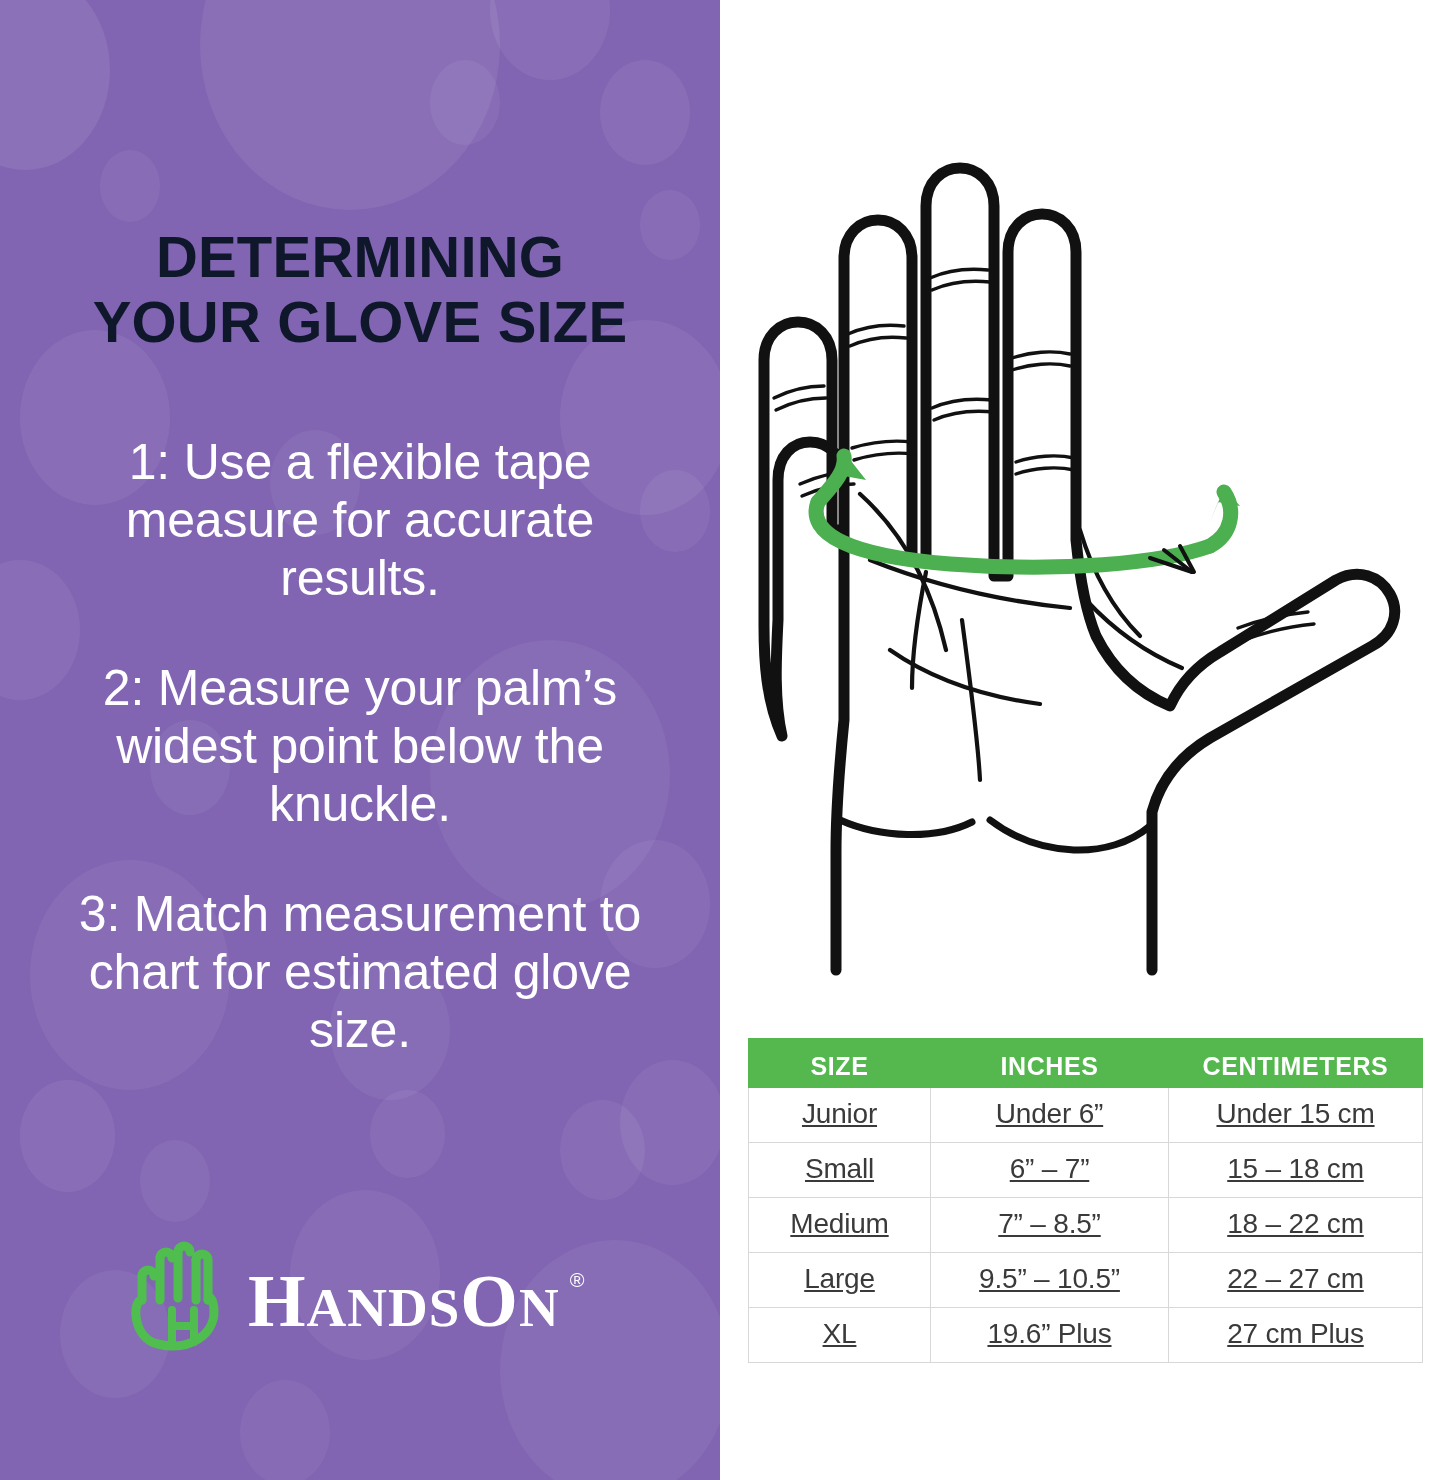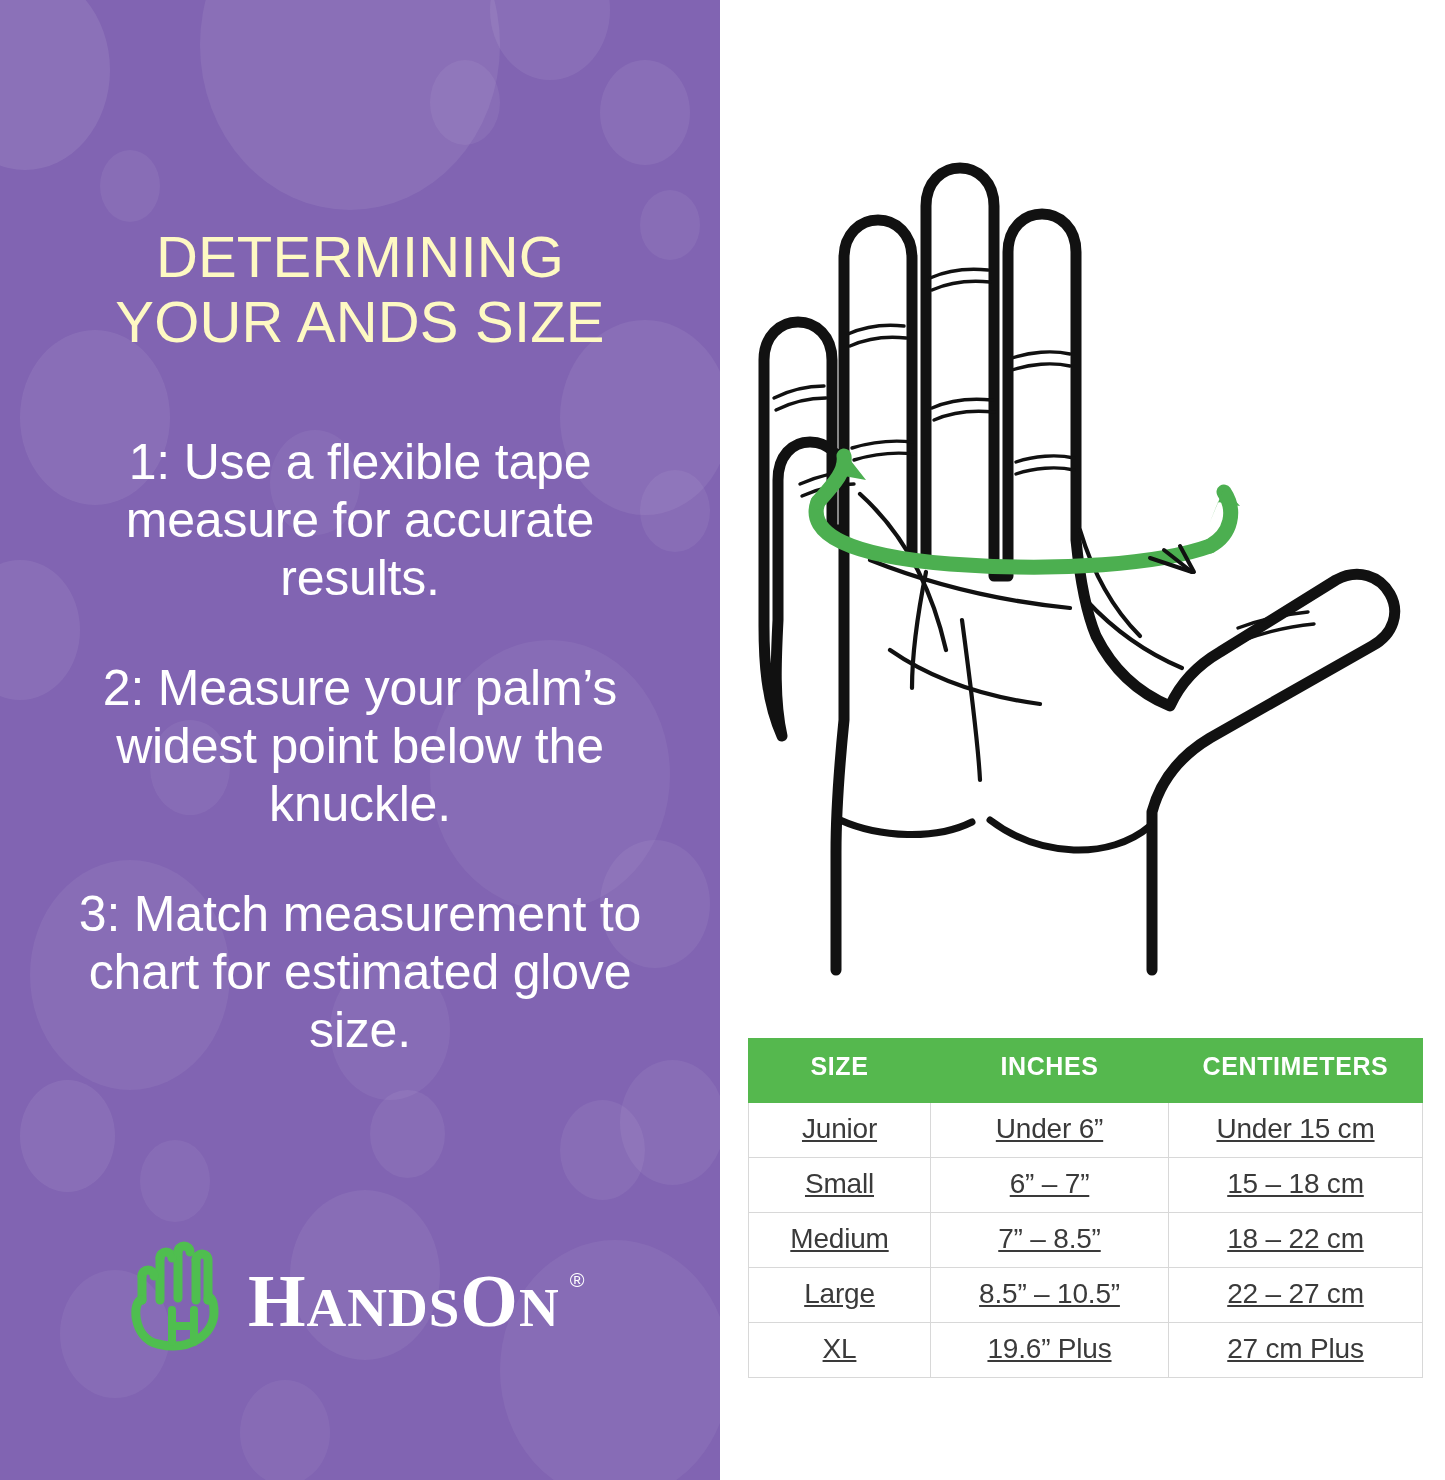--- a/index.html
+++ b/index.html
@@ -38,24 +38,24 @@
     position: absolute;
     border-radius: 50%;
     background: #ffffff;
   }
 
   #panel-title {
     position: absolute;
     left: 44px;
     right: 44px;
     top: 186px;
-    color: #fef9c3;
+    color: #0f172a;
     font-size: 58px;
     line-height: 1.12;
-    font-weight: normal;
+    font-weight: bold;
     text-align: center;
     letter-spacing: 0.2px;
   }
 
   #steps {
     position: absolute;
     left: 40px;
     right: 40px;
     top: 394px;
   }
@@ -131,21 +131,21 @@
     width: 674px;
     border-collapse: collapse;
     table-layout: fixed;
   }
   #size-table th {
     background: #55b84e;
     color: #ffffff;
     font-size: 25px;
     font-weight: bold;
     letter-spacing: 0.6px;
-    padding: 13px 4px 21px 4px;
+    padding: 13px 4px 6px 4px;
     text-align: center;
     border: 1px solid #55b84e;
   }
   #size-table td {
     color: #3a3a3a;
     font-size: 28px;
     font-weight: 300;
     text-align: center;
     padding: 10px 4px 12px 4px;
     border: 1px solid #d8d8d8;
@@ -187,21 +187,21 @@
       <div class="bokeh" style="left:290px;  top:1190px; width:150px; height:170px; opacity:.06;"></div>
       <div class="bokeh" style="left:500px;  top:1240px; width:230px; height:260px; opacity:.055;"></div>
       <div class="bokeh" style="left:60px;   top:1270px; width:110px; height:128px; opacity:.055;"></div>
       <div class="bokeh" style="left:620px;  top:1060px; width:105px; height:125px; opacity:.06;"></div>
       <div class="bokeh" style="left:430px;  top:60px;   width:70px;  height:85px;  opacity:.06;"></div>
       <div class="bokeh" style="left:240px;  top:1380px; width:90px;  height:105px; opacity:.05;"></div>
     </div>
 
     <h1 id="panel-title">
       <span>DETERMINING</span><br>
-      <span>YOUR ANDS SIZE</span>
+      <span>YOUR GLOVE SIZE</span>
     </h1>
 
     <div id="steps">
       <p class="step">1: Use a flexible tape measure for accurate results.</p>
       <p class="step">2: Measure your palm’s widest point below the knuckle.</p>
       <p class="step">3: Match measurement to chart for estimated glove size.</p>
     </div>
 
     <div id="logo">
       <svg id="logo-mark" viewBox="0 0 104 116">
@@ -349,21 +349,21 @@
           <td>6” – 7”</td>
           <td>15 – 18 cm</td>
         </tr>
         <tr>
           <td>Medium</td>
           <td>7” – 8.5”</td>
           <td>18 – 22 cm</td>
         </tr>
         <tr>
           <td>Large</td>
-          <td>8.5” – 10.5”</td>
+          <td>9.5” – 10.5”</td>
           <td>22 – 27 cm</td>
         </tr>
         <tr>
           <td>XL</td>
           <td>19.6” Plus</td>
           <td>27 cm Plus</td>
         </tr>
       </tbody>
     </table>
 

